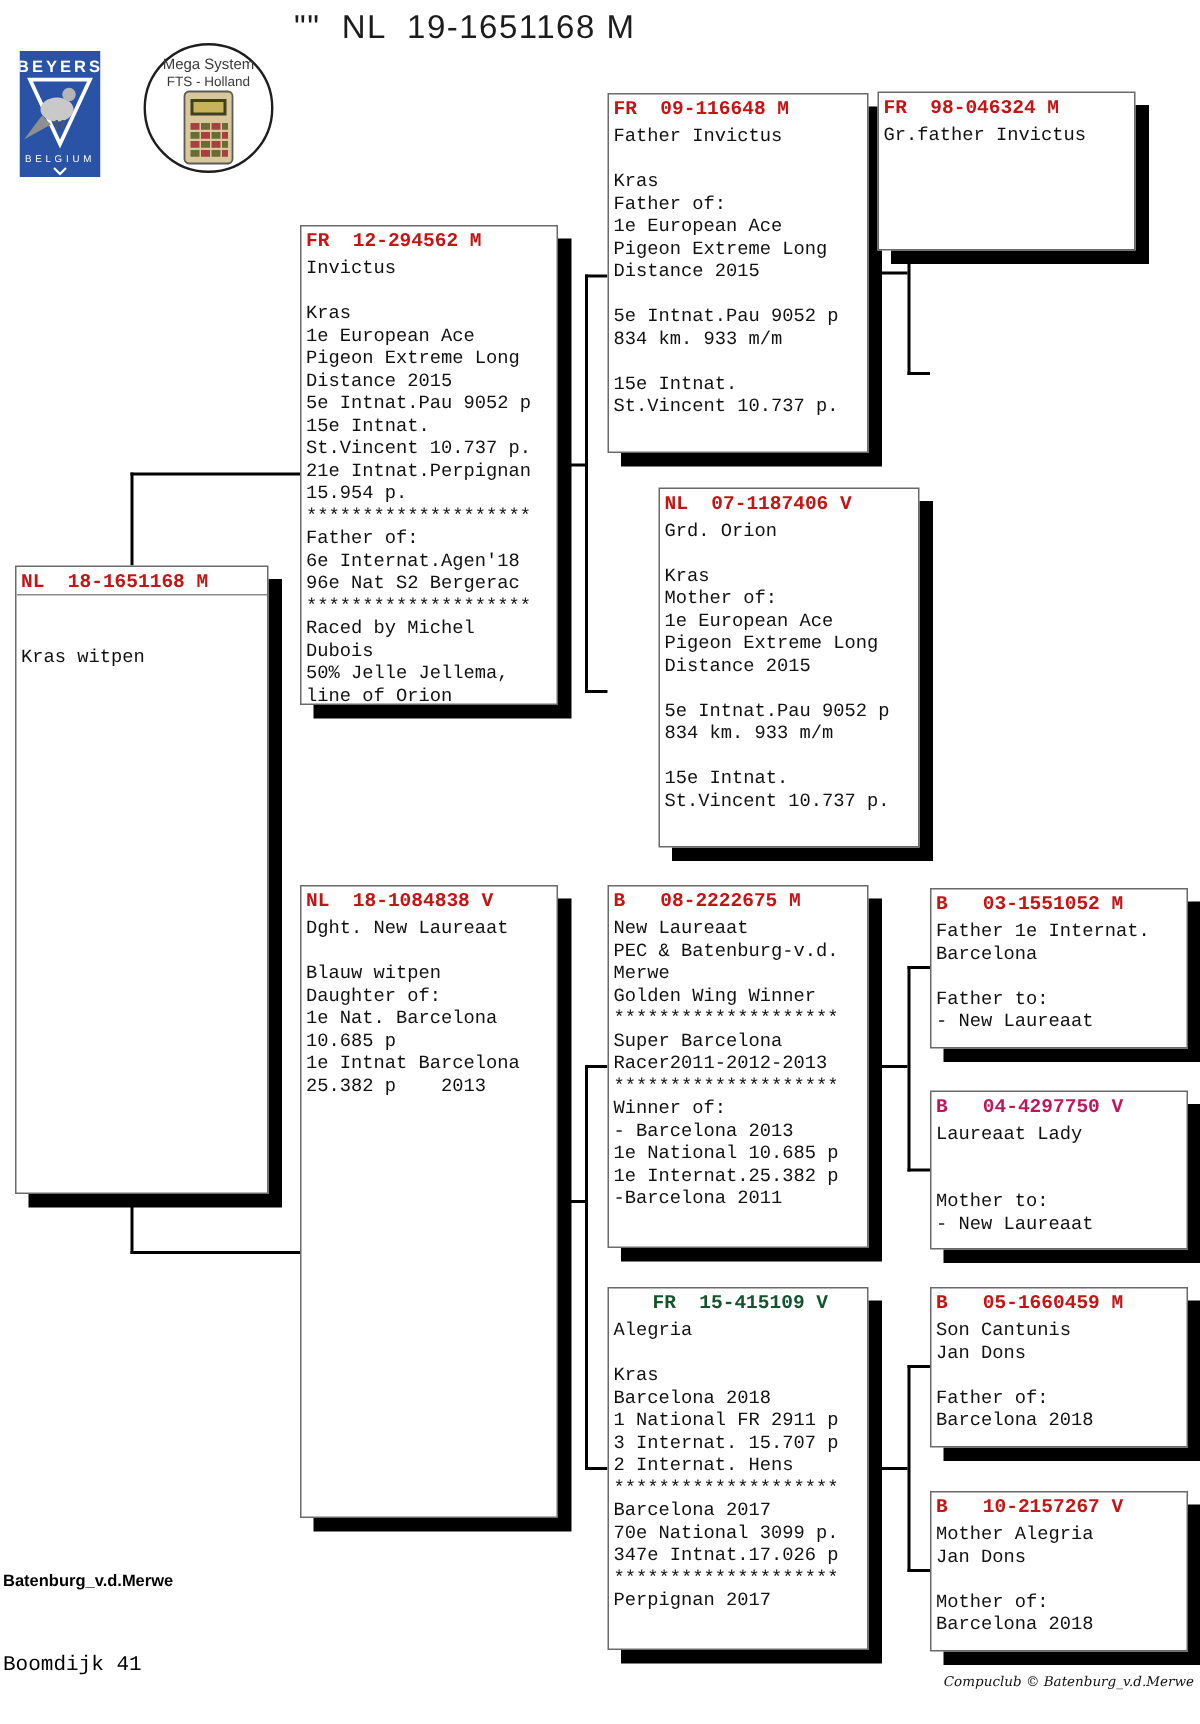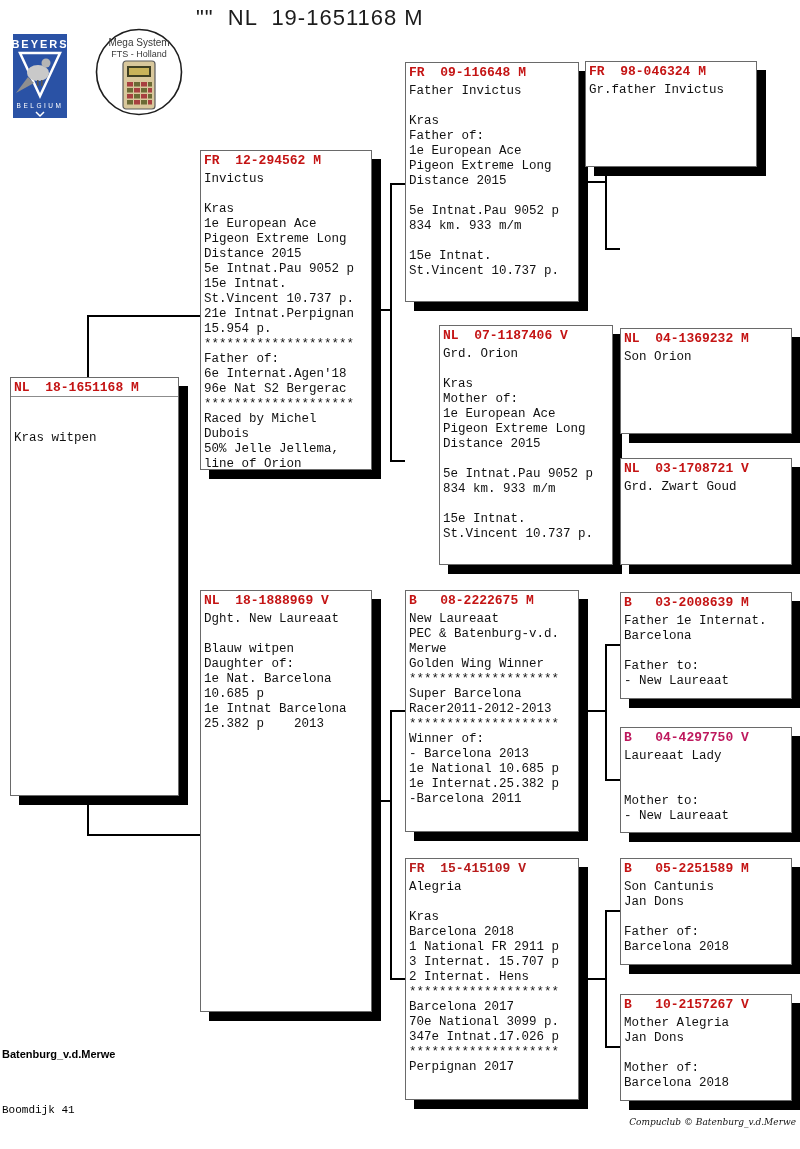--- a/index.html
+++ b/index.html
@@ -15,21 +15,21 @@
   .pbox--subject .hdr{border-bottom:1px solid #8c8c8c;height:16px;}
   .pbody{font-family:"Liberation Mono",monospace;font-size:12.5px;line-height:15px;
          color:#111;white-space:pre;padding:4px 0 0 3px;}
   
   .ln{position:absolute;background:#000;z-index:1;}
   .lh{height:2px;} .lv{width:2px;}
   
   .owner{position:absolute;left:2px;top:1012px;white-space:pre;color:#000;}
   .owner-name{font-family:Liberation Sans, sans-serif;font-weight:bold;font-size:11px;
               margin-bottom:6px;white-space:pre;}
-  .owner-line{font-family:"Liberation Mono",monospace;font-size:11px;line-height:17px;
+  .owner-line{font-family:"Liberation Mono",monospace;font-size:14px;line-height:17px;
               white-space:pre;}
   .credit{position:absolute;right:4px;top:1117px;font-family:"DejaVu Serif",serif;
           font-style:italic;font-size:9px;color:#111;white-space:pre;}
   .logo{position:absolute;}
 </style>
 </head>
 <body>
 
 <div id="page">
 
@@ -140,21 +140,21 @@
 Father of:
 6e Internat.Agen'18
 96e Nat S2 Bergerac
 ********************
 Raced by Michel
 Dubois
 50% Jelle Jellema,
 line of Orion</div>
   </div>
   <div class="pbox" style="left:200px;top:590px;width:170px;height:420px;">
-    <div class="hdr" style="color: rgb(196, 20, 20);">NL  18-1888969 V</div>
+    <div class="hdr" style="color: rgb(196, 20, 20);">NL  18-1084838 V</div>
     <div class="pbody">Dght. New Laureaat
 
 Blauw witpen
 Daughter of:
 1e Nat. Barcelona
 10.685 p
 1e Intnat Barcelona
 25.382 p    2013</div>
   </div>
 
@@ -200,66 +200,58 @@
 Super Barcelona
 Racer2011-2012-2013
 ********************
 Winner of:
 - Barcelona 2013
 1e National 10.685 p
 1e Internat.25.382 p
 -Barcelona 2011</div>
   </div>
   <div class="pbox" style="left:405px;top:858px;width:172px;height:240px;">
-    <div class="hdr" style="color: #b91c1c;">FR  15-415109 V</div>
+    <div class="hdr" style="color: #14532d; text-align: center;">FR  15-415109 V</div>
     <div class="pbody">Alegria
 
 Kras
 Barcelona 2018
 1 National FR 2911 p
 3 Internat. 15.707 p
 2 Internat. Hens
 ********************
 Barcelona 2017
 70e National 3099 p.
 347e Intnat.17.026 p
 ********************
 Perpignan 2017</div>
   </div>
 
   <div class="pbox" style="left:585px;top:61px;width:170px;height:104px;">
     <div class="hdr" style="color: rgb(196, 20, 20);">FR  98-046324 M</div>
     <div class="pbody">Gr.father Invictus</div>
   </div>
-  <div class="pbox" style="left:620px;top:328px;width:170px;height:104px;">
-    <div class="hdr" style="color: rgb(196, 20, 20);">NL  04-1369232 M</div>
-    <div class="pbody">Son Orion</div>
-  </div>
-  <div class="pbox" style="left:620px;top:458px;width:170px;height:105px;">
-    <div class="hdr" style="color: rgb(196, 20, 20);">NL  03-1708721 V</div>
-    <div class="pbody">Grd. Zwart Goud</div>
-  </div>
   <div class="pbox" style="left:620px;top:592px;width:170px;height:105px;">
-    <div class="hdr" style="color: rgb(196, 20, 20);">B   03-2008639 M</div>
+    <div class="hdr" style="color: rgb(196, 20, 20);">B   03-1551052 M</div>
     <div class="pbody">Father 1e Internat.
 Barcelona
 
 Father to:
 - New Laureaat</div>
   </div>
   <div class="pbox" style="left:620px;top:727px;width:170px;height:104px;">
     <div class="hdr" style="color: #be185d;">B   04-4297750 V</div>
     <div class="pbody">Laureaat Lady
 
 
 Mother to:
 - New Laureaat</div>
   </div>
   <div class="pbox" style="left:620px;top:858px;width:170px;height:105px;">
-    <div class="hdr" style="color: rgb(196, 20, 20);">B   05-2251589 M</div>
+    <div class="hdr" style="color: rgb(196, 20, 20);">B   05-1660459 M</div>
     <div class="pbody">Son Cantunis
 Jan Dons
 
 Father of:
 Barcelona 2018</div>
   </div>
   <div class="pbox" style="left:620px;top:994px;width:170px;height:105px;">
     <div class="hdr" style="color: rgb(196, 20, 20);">B   10-2157267 V</div>
     <div class="pbody">Mother Alegria
 Jan Dons

